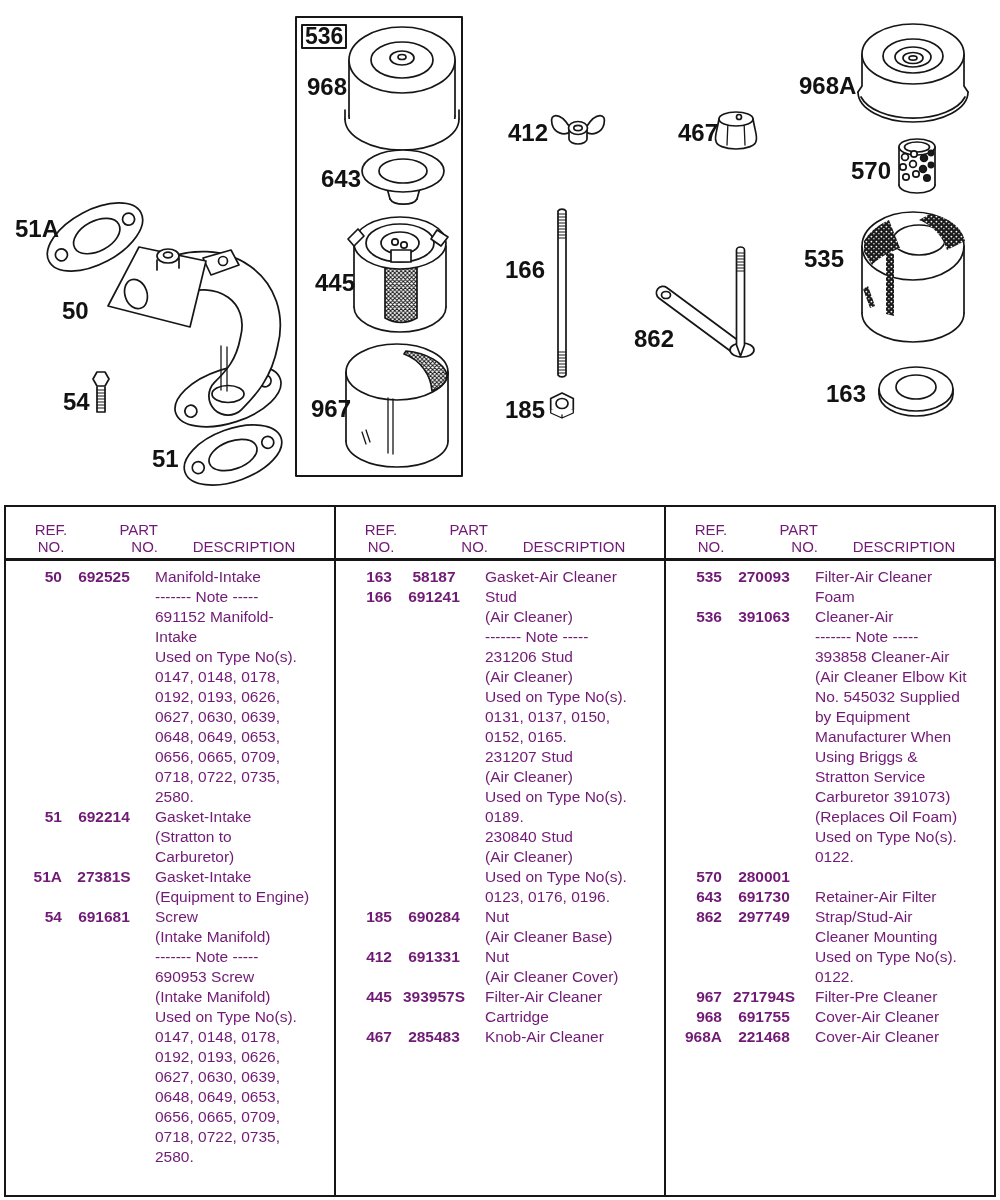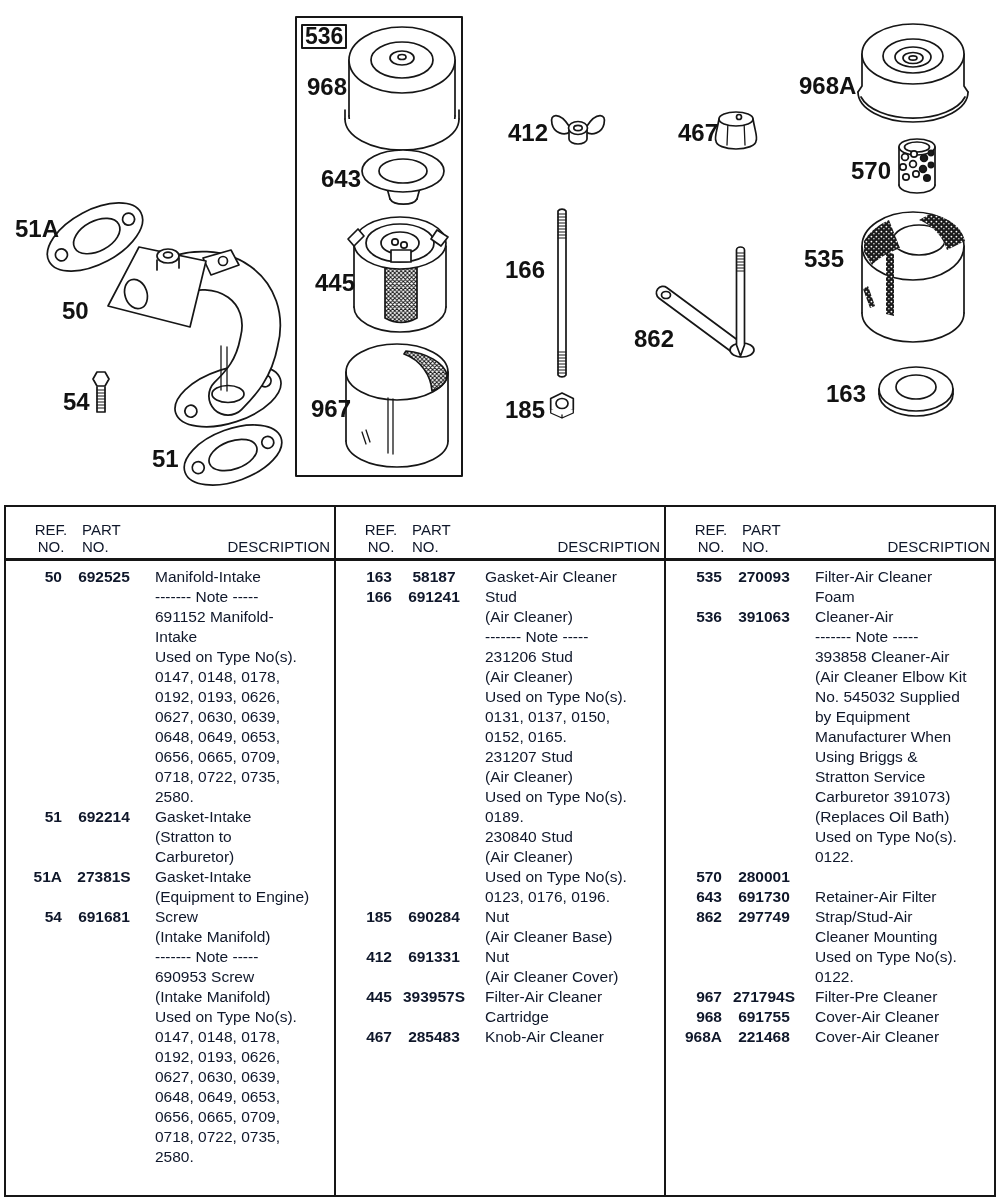--- a/index.html
+++ b/index.html
@@ -1,30 +1,30 @@
 <!DOCTYPE html>
 <html><head>
 <meta charset="utf-8">
 <style>
   html,body{margin:0;padding:0;background:#e8e8e8;}
   .page{position:relative;width:1000px;height:1200px;background:#ffffff;
-        font-family:"Liberation Sans",sans-serif;color:#0f172a;overflow:hidden;margin:0 auto;}
+        font-family:"Liberation Sans",sans-serif;color:#701a75;overflow:hidden;margin:0 auto;}
   svg text{fill:#121212;}
   .dlabel{font-size:24px;font-weight:bold;}
   .boxlabel{font-size:23px;font-weight:bold;}
   
   .table-wrap{position:absolute;left:4px;right:4px;top:505px;bottom:3px;
               border:2px solid #161616;display:flex;background:#fff;}
   .pcol{flex:1 1 0;min-width:0;display:flex;flex-direction:column;}
   .pcol.div{border-right:2px solid #161616;}
   .col-header{height:48px;border-bottom:3px solid #161616;display:flex;
               align-items:flex-end;padding:0 4px 3px 14px;font-size:15px;line-height:17px;}
   .h-ref{width:62px;text-align:center;}
-  .h-part{width:76px;text-align:left;}
-  .h-desc{flex:1;text-align:right;}
+  .h-part{width:76px;text-align:right;}
+  .h-desc{flex:1;text-align:center;}
   .h-stack span{display:block;}
   .col-body{padding-top:6px;font-size:15.5px;line-height:20px;}
   .prow{display:flex;align-items:flex-start;}
   .c-ref{width:56px;text-align:right;font-weight:bold;flex:none;}
   .c-part{width:84px;text-align:center;font-weight:bold;flex:none;}
   .c-desc{flex:1;min-width:0;padding-left:9px;}
   .c-desc b{font-weight:normal;}
 </style>
 </head>
 <body>
@@ -414,21 +414,21 @@
               <div><span>Cleaner-Air</span></div>
               <div><b>------- Note -----</b></div>
               <div><b>393858</b><span> Cleaner-Air</span></div>
               <div><span>(Air Cleaner Elbow Kit</span></div>
               <div><span>No. </span><b>545032</b><span> Supplied</span></div>
               <div><span>by Equipment</span></div>
               <div><span>Manufacturer When</span></div>
               <div><span>Using Briggs &amp;</span></div>
               <div><span>Stratton Service</span></div>
               <div><span>Carburetor </span><b>391073</b><span>)</span></div>
-              <div><span>(Replaces Oil Bath)</span></div>
+              <div><span>(Replaces Oil Foam)</span></div>
               <div><span>Used on Type No(s).</span></div>
               <div><span>0122.</span></div>
             </div>
           </div>
           <div class="prow">
             <div class="c-ref">570</div>
             <div class="c-part">280001</div>
           </div>
           <div class="prow">
             <div class="c-ref">643</div>

